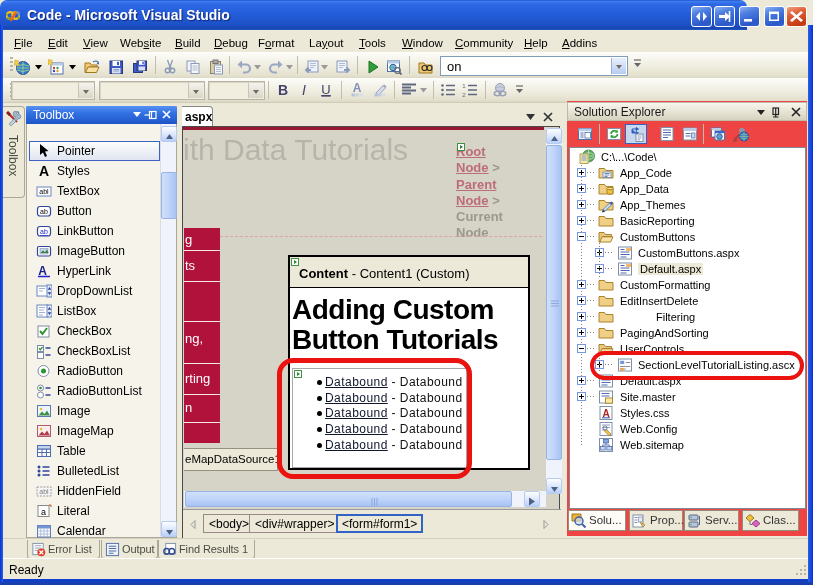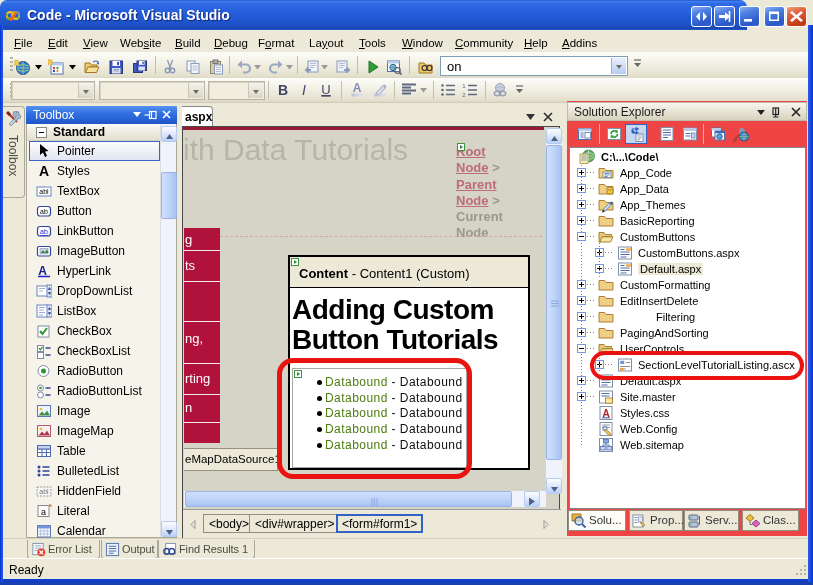--- a/index.html
+++ b/index.html
@@ -57,21 +57,21 @@
 #sidebar .wline{position:absolute;left:0;width:36px;height:1px;background:#f3e9e9;}
 #sidebar .sbt{position:absolute;left:1px;color:#fff;font-size:13px;white-space:nowrap;}
 #smds{left:1px;top:321px;width:94px;height:23px;background:#ece9d8;border:1px solid #929282;border-left:none;font-size:11.5px;}
 #cbox{left:105px;top:128px;width:242px;height:215px;background:#fff;border:2px solid #000;}
 #cboxhead{left:0;top:0;width:238px;height:31px;background:#ece9d8;border-bottom:1px solid #000;font-size:13px;}
 #cboxhead .t{position:absolute;left:9px;top:9px;}
 #heading{left:2px;top:38px;font-size:28px;font-weight:bold;color:#000;line-height:30px;letter-spacing:-0.5px;}
 #listbox{left:2px;top:111px;width:175px;height:100px;border:1px solid #a8a8a8;background:#fff;}
 .dbrow{position:absolute;left:0;font-size:12px;color:#111;letter-spacing:0.45px;white-space:nowrap;}
 .dbrow .bu{position:absolute;left:24px;top:5px;width:5px;height:5px;border-radius:50%;background:#000;}
-.dblink{color:#4d7c0f;}
+.dblink{color:#0f172a;text-decoration:underline;}
 #redrect{left:94px;top:231px;width:195px;height:121px;border:5px solid #ea1310;border-radius:16px;}
 .glyph{width:8px;height:8px;border:1px solid #3c9440;background:#fff;}
 .glyph:after{content:"";position:absolute;left:2px;top:1px;border:2px solid transparent;border-left:3px solid #2c8432;}
 
 #vscr{left:363px;top:1px;width:16px;height:366px;background:#f0f3fb;}
 #hscr{left:1px;top:364px;width:362px;height:16px;background:#f0f3fb;}
 #tagnav{left:0;top:382px;width:378px;height:29px;background:#ece9d8;border-top:1px solid #999;}
 .tag{top:4px;height:19px;border:1px solid #988;background:#ece9d8;font-size:12px;padding:2px 5px 0 5px;color:#000;}
 .tagsel{border:2px solid #3163c6;padding:1px 4px 0 4px;}
 
@@ -361,26 +361,20 @@
       <span style="position:absolute;left:7px;top:2px">Toolbox</span>
     <svg width="40" height="10" viewBox="0 0 40 10" style="position:absolute;right:5px;top:4px">
       <path d="M1 2 h8 l-4 5 Z" fill="#fff"></path>
       <g stroke="#fff" stroke-width="1.2" fill="none">
           <path d="M12.5 5 h5"></path>
           <rect x="17.5" y="1.5" width="6.5" height="7"></rect>
           <path d="M19.5 1.5 v7"></path>
         </g>
       <path d="M31 1 l7 7 M38 1 l-7 7" stroke="#fff" stroke-width="1.6"></path>
     </svg>
-  </div>
-  <div id="tbxstd" class="abs">
-    <span style="position:absolute;left:26px;top:1px">Standard</span>
-    <span style="position:absolute;left:9px;top:3px;width:11px;height:11px;border:1px solid #888;background:#fff;">
-        <span style="position:absolute;left:2px;top:4px;width:5px;height:1px;background:#000"></span>
-      </span>
   </div>
   <div id="tbxsel" class="abs"></div>
   <div id="tbxitems">
       <div class="tbxitem abs" style="top:141px">
         <svg width="16" height="16" viewBox="0 0 16 16">
           <path d="M4 1 L4 12 L7 9.5 L9 14 L11 13 L9 8.5 L12.5 8 Z" fill="#000"></path>
         </svg>
         <span class="lbl">Pointer</span>
       </div>
     <div class="tbxitem abs" style="top:161px">
@@ -705,21 +699,21 @@
     <div id="setree" class="abs">
         <div id="treerows">
           <div style="position:absolute;left:11px;top:14px;width:1px;height:284px;background-image:repeating-linear-gradient(180deg,#808080 0 1px,transparent 1px 3px)"></div>
       <div class="trow" style="top:1px;height:16px;">
             <svg width="16" height="16" viewBox="0 0 16 16" style="position:absolute;left:9px;top:0">
               <circle cx="9.5" cy="7" r="6" fill="#58a858" stroke="#2f7a3f" stroke-width="0.8"></circle>
               <path d="M4 5.5 q5.5-3.5 11 0 M4 8.5 q5.5 3.5 11 0 M9.5 1 v12 M3.5 7 h12" stroke="#cfe8cf" stroke-width="0.8" fill="none"></path>
               <rect x="1" y="5" width="8" height="9.5" fill="#f4e9b0" stroke="#a89040" stroke-width="0.8"></rect>
               <path d="M2.5 7 h5 M2.5 9 h5 M2.5 11 h5" stroke="#7090c0" stroke-width="0.9"></path>
             </svg>
-            <span style="position:absolute;left:31px;top:2px;font-weight:bold;">C:\...\Code\</span>
+            <span style="position:absolute;left:31px;top:2px;font-weight:normal;">C:\...\Code\</span>
           </div>
       <div class="trow" style="top:17px;height:16px;">
             <span class="pm plus" style="left:7px;top:3px"></span>
             <span style="position:absolute;left:17px;top:7px;width:8px;height:1px;background-image:repeating-linear-gradient(90deg,#808080 0 1px,transparent 1px 3px)"></span>
             <svg width="16" height="16" viewBox="0 0 16 16" style="position:absolute;left:28px;top:0">
               <path d="M1 3.5 h5.5 l1.5 2 H15 v7.5 H1 Z" fill="#f0d084" stroke="#a07820" stroke-width="0.9"></path>
               <rect x="5" y="7" width="8" height="5.5" fill="#fff" stroke="#6080b0" stroke-width="0.8"></rect>
               <path d="M6.5 8.5 h5 M6.5 10 h5 M6.5 11.5 h3" stroke="#6080b0" stroke-width="0.9"></path>
             </svg>
             <span style="position:absolute;left:50px;top:2px;">App_Code</span>

